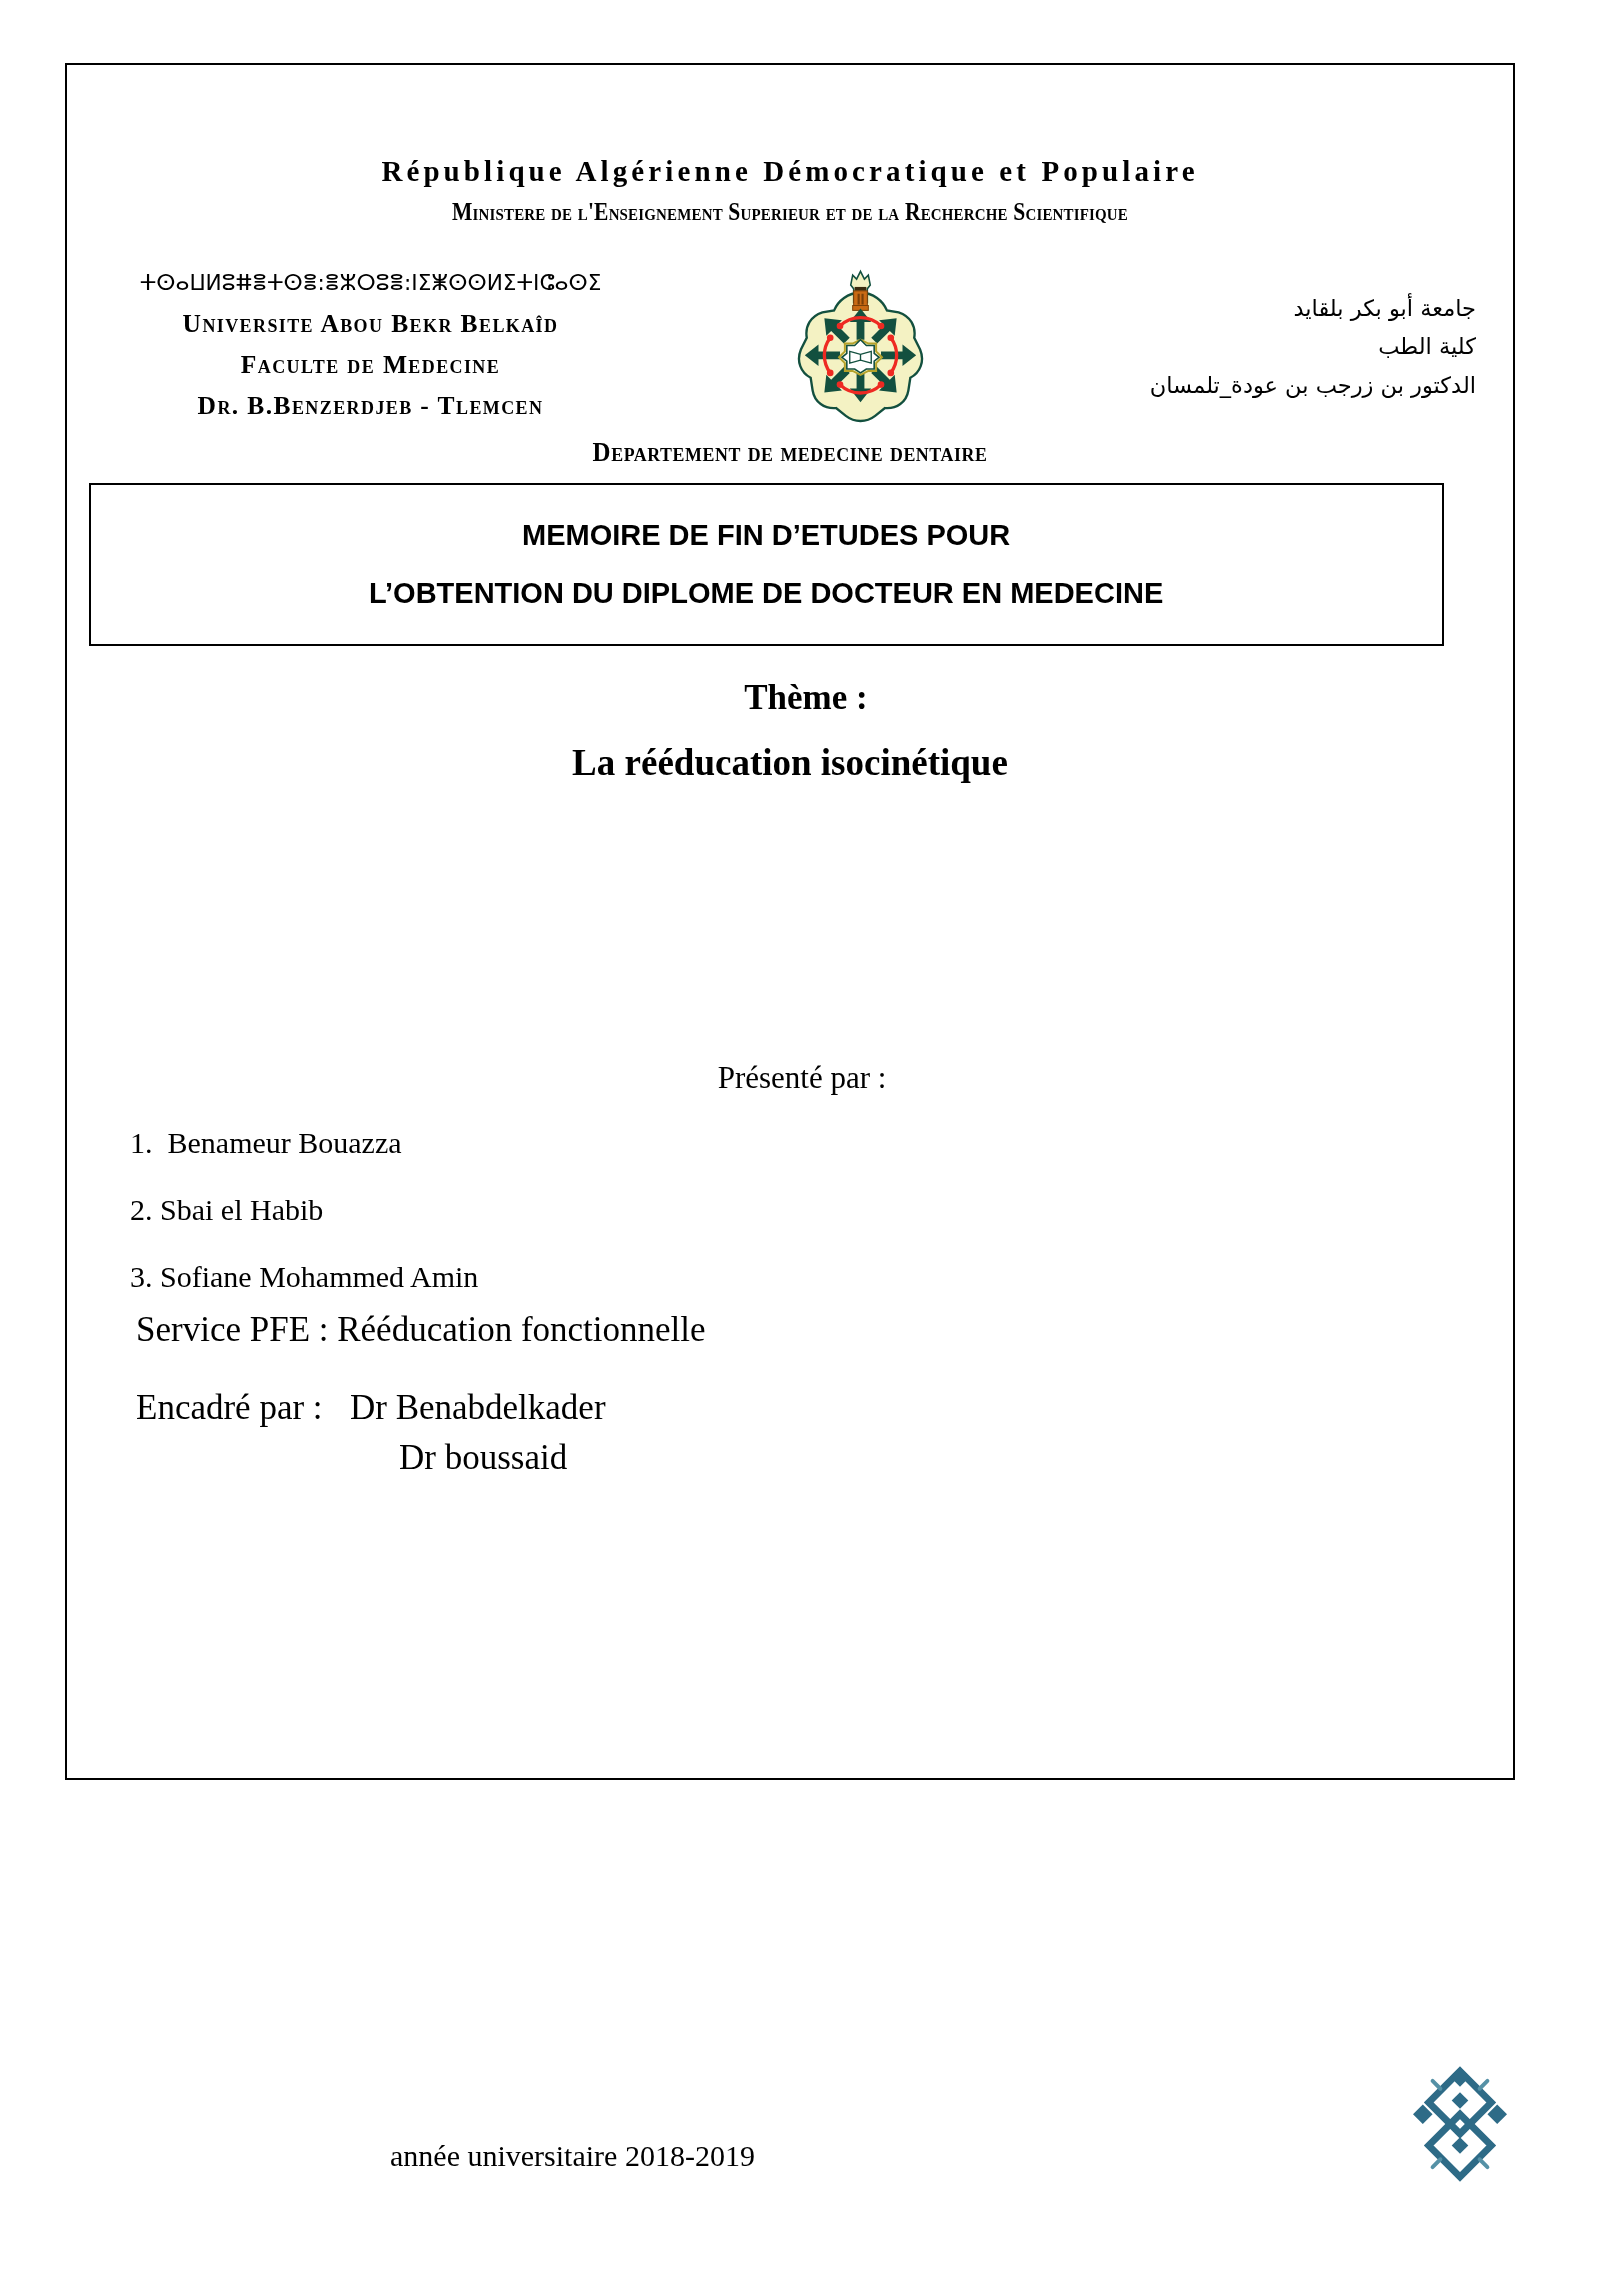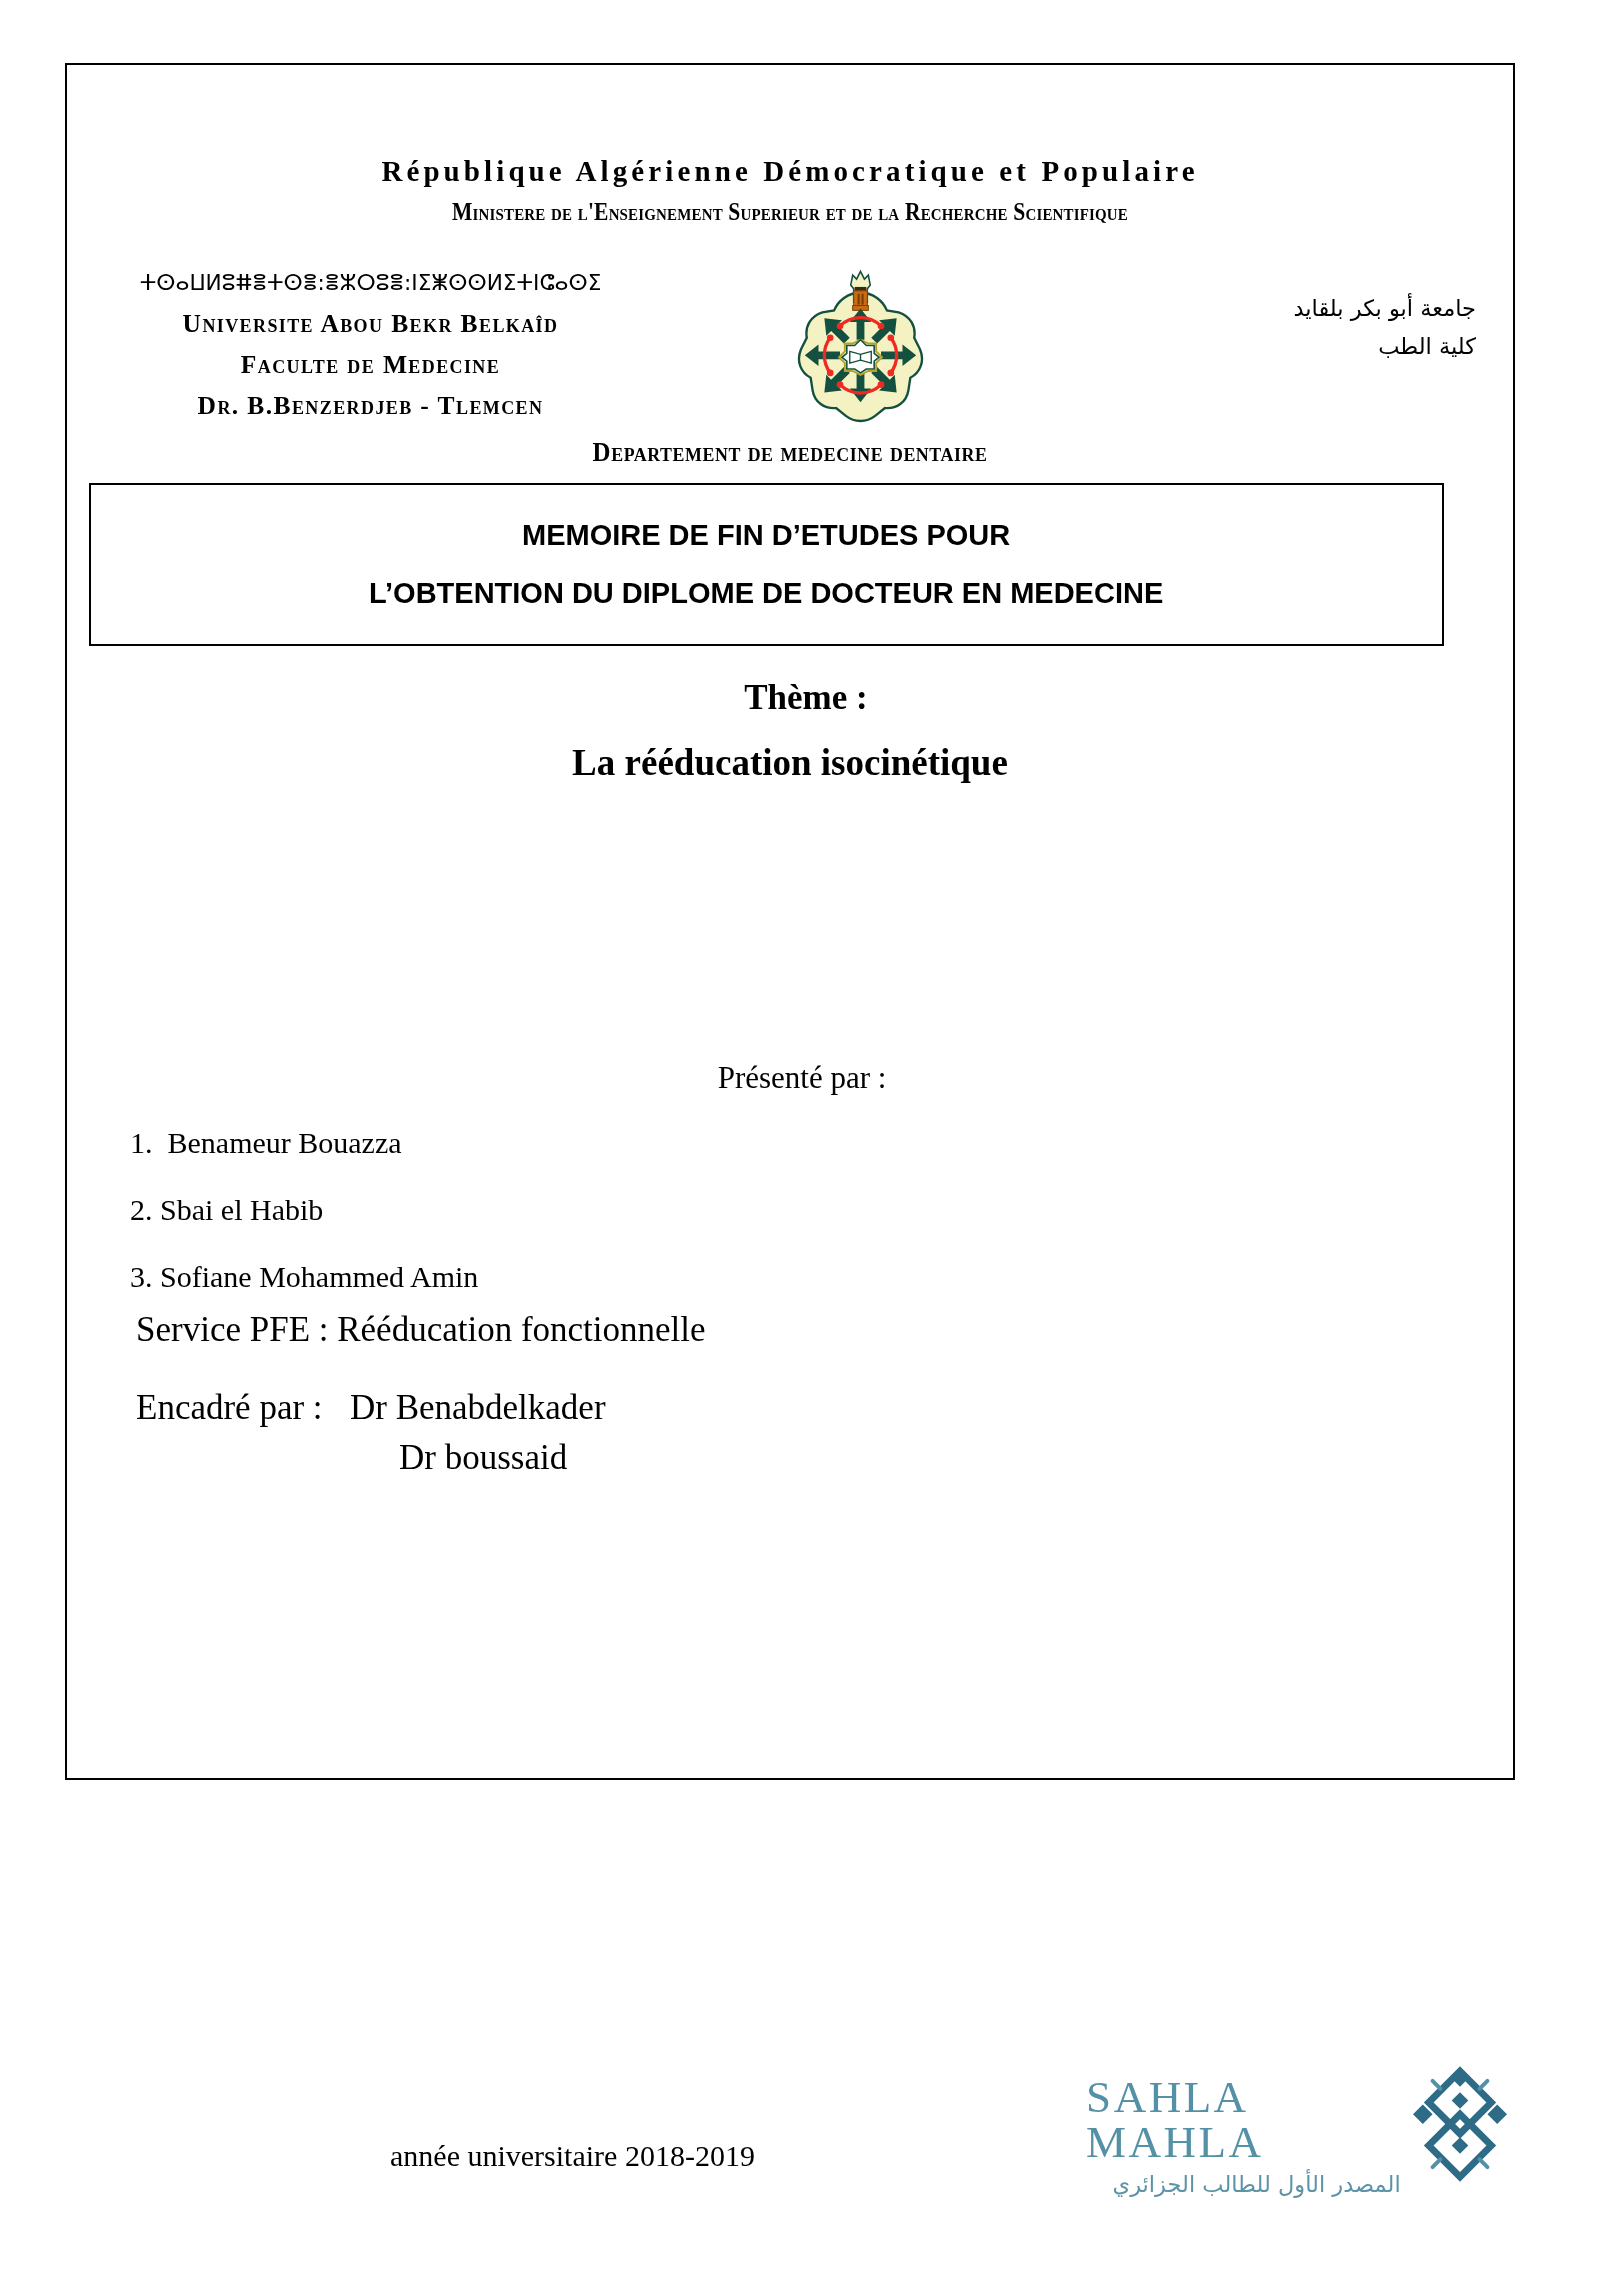--- a/index.html
+++ b/index.html
@@ -343,20 +343,21 @@
           <path d="M65 72 L71 78 L79 78 L79 86 L84 90 L79 94 L79 102 L71 102
                    L65 106 L59 102 L51 102 L51 94 L46 90 L51 86 L51 78 L59 78 Z" fill="#ffffff" stroke="#13503f" stroke-width="1.6"></path>
           <path d="M54 84 L65 87 L76 84 L76 96 L65 93 L54 96 Z" fill="#ffffff" stroke="#13503f" stroke-width="1.4"></path>
           <line x1="65" y1="87" x2="65" y2="93" stroke="#13503f" stroke-width="1.4"></line>
         </svg>
       </div>
 
       <div id="uni-arabic">
         <div>جامعة أبو بكر بلقايد</div>
         <div>كلية الطب</div>
+        <div>الدكتور بن زرجب بن عودة_تلمسان</div>
       </div>
     </div>
 
     <div id="department-line">Departement de medecine dentaire</div>
 
     <div id="diploma-box">
       <div id="diploma-line-1" class="diploma-line">MEMOIRE DE FIN D’ETUDES POUR</div>
       <div id="diploma-line-2" class="diploma-line">L’OBTENTION DU DIPLOME DE DOCTEUR EN MEDECINE</div>
     </div>
 
@@ -377,24 +378,20 @@
       <div id="supervisor-row">
         <span id="supervisor-label">Encadré par :</span>
         <span id="supervisor-1">Dr Benabdelkader</span>
       </div>
       <div id="supervisor-2">Dr boussaid</div>
     </div>
 
     <div id="academic-year">année universitaire 2018-2019</div>
 
     <div id="watermark">
-      <div id="watermark-text-col">
-        <div id="watermark-title">SAHLA MAHLA</div>
-        <div id="watermark-subtitle">المصدر الأول للطالب الجزائري</div>
-      </div>
       <div id="watermark-mark">
         <svg viewBox="0 0 96 120" width="94" height="118" aria-hidden="true">
           <g fill="none" stroke="#2e6b87" stroke-width="7" stroke-linejoin="miter">
             <path d="M48 6 L80 38 L48 70 L16 38 Z"></path>
             <path d="M48 50 L80 82 L48 114 L16 82 Z"></path>
           </g>
           <g fill="#2e6b87">
             <path d="M48 2 L58 12 L48 22 L38 12 Z"></path>
             <path d="M86 40 L96 50 L86 60 L76 50 Z"></path>
             <path d="M10 40 L20 50 L10 60 L0 50 Z"></path>

